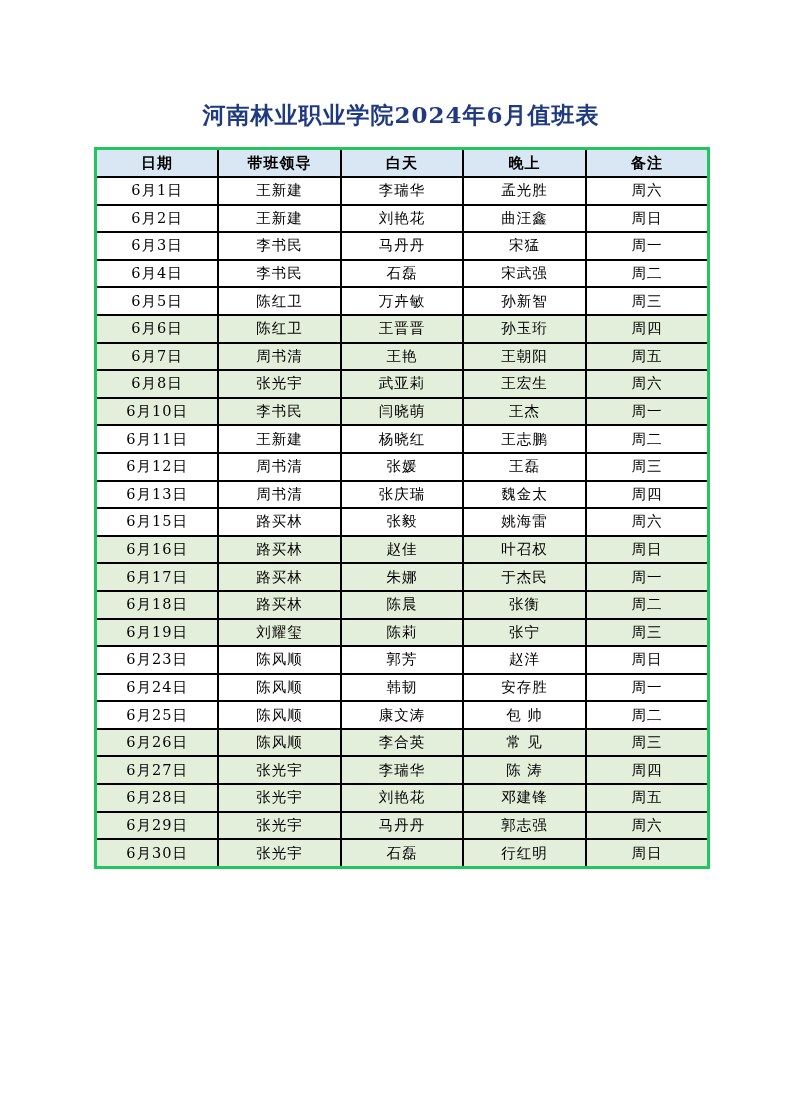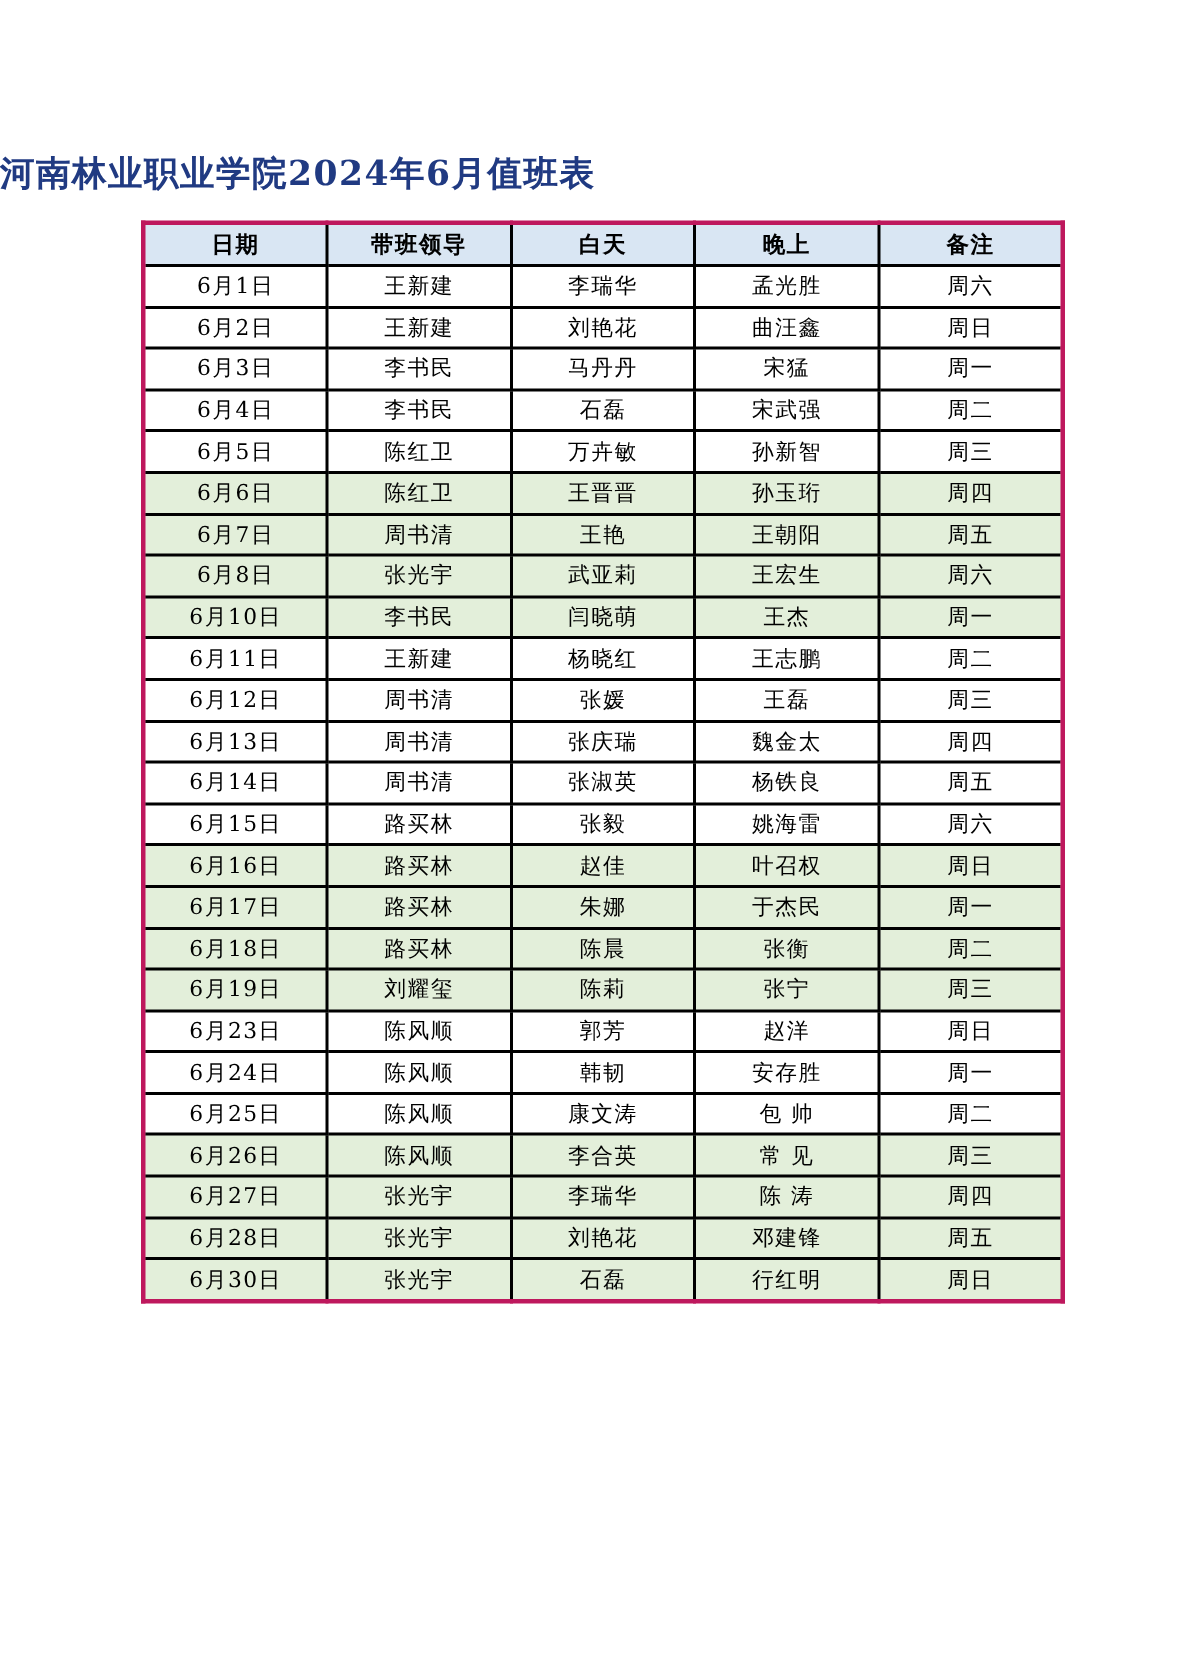--- a/index.html
+++ b/index.html
@@ -3,29 +3,29 @@
 <meta charset="utf-8">
 <style>
   html,body{margin:0;padding:0;}
   body{
     width:802px;height:1120px;background:#ffffff;position:relative;overflow:hidden;
     font-family:"DejaVu Serif","Liberation Serif",serif;
   }
   .page{position:absolute;inset:0;background:#ffffff;}
   .doc-title{
     position:absolute;top:100px;left:0;width:802px;
-    font-size:23px;font-weight:bold;
+    text-align:center;font-size:23px;font-weight:bold;
     color:var(--title-color,#203a82);
     font-family:"DejaVu Serif","Liberation Serif",serif;
     letter-spacing:1px;margin:0;
   }
   table.roster{
     position:absolute;left:94px;top:147px;width:616px;
     border-collapse:collapse;table-layout:fixed;
-    border:3px solid #be185d;
+    border:3px solid #22c55e;
   }
   table.roster col{width:20%;}
   table.roster th{
     border:2px solid #000;background:var(--header-bg,#d9e6f3);
     height:26px;font-size:15px;font-weight:bold;color:#000;
     font-family:"DejaVu Sans","Liberation Sans",sans-serif;
     text-align:center;vertical-align:middle;padding:0;letter-spacing:1px;
   }
   table.roster td{
     border:2px solid #000;height:25.6px;font-size:14.5px;color:#000;
@@ -139,27 +139,20 @@
           <td>周三</td>
         </tr>
         <tr>
           <td>6月13日</td>
           <td>周书清</td>
           <td>张庆瑞</td>
           <td>魏金太</td>
           <td>周四</td>
         </tr>
         <tr>
-          <td>6月14日</td>
-          <td>周书清</td>
-          <td>张淑英</td>
-          <td>杨铁良</td>
-          <td>周五</td>
-        </tr>
-        <tr>
           <td>6月15日</td>
           <td>路买林</td>
           <td>张毅</td>
           <td>姚海雷</td>
           <td>周六</td>
         </tr>
         <tr class="shaded">
           <td>6月16日</td>
           <td>路买林</td>
           <td>赵佳</td>
@@ -223,20 +216,27 @@
           <td>周四</td>
         </tr>
         <tr class="shaded">
           <td>6月28日</td>
           <td>张光宇</td>
           <td>刘艳花</td>
           <td>邓建锋</td>
           <td>周五</td>
         </tr>
         <tr class="shaded">
+          <td>6月29日</td>
+          <td>张光宇</td>
+          <td>马丹丹</td>
+          <td>郭志强</td>
+          <td>周六</td>
+        </tr>
+        <tr class="shaded">
           <td>6月30日</td>
           <td>张光宇</td>
           <td>石磊</td>
           <td>行红明</td>
           <td>周日</td>
         </tr>
       </tbody>
   </table>
 
 </div>

